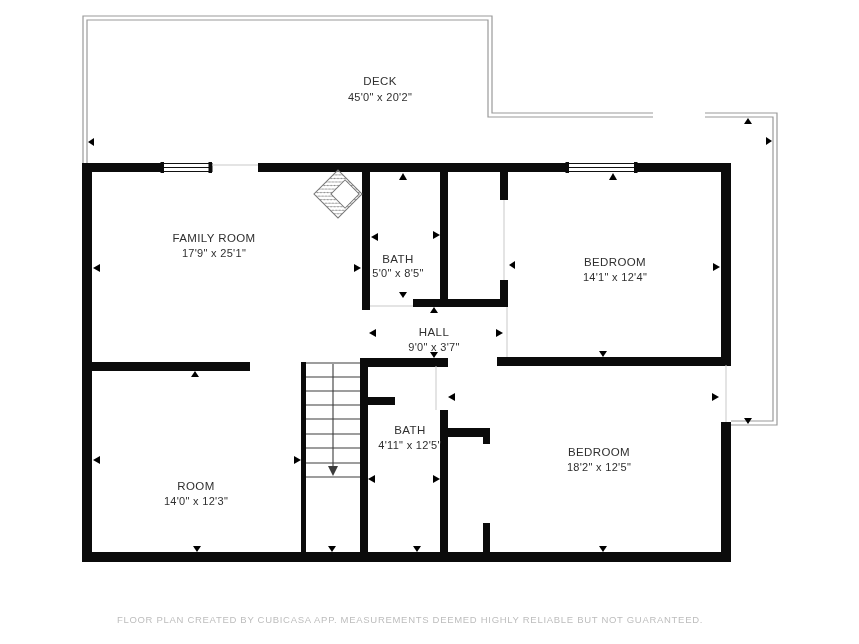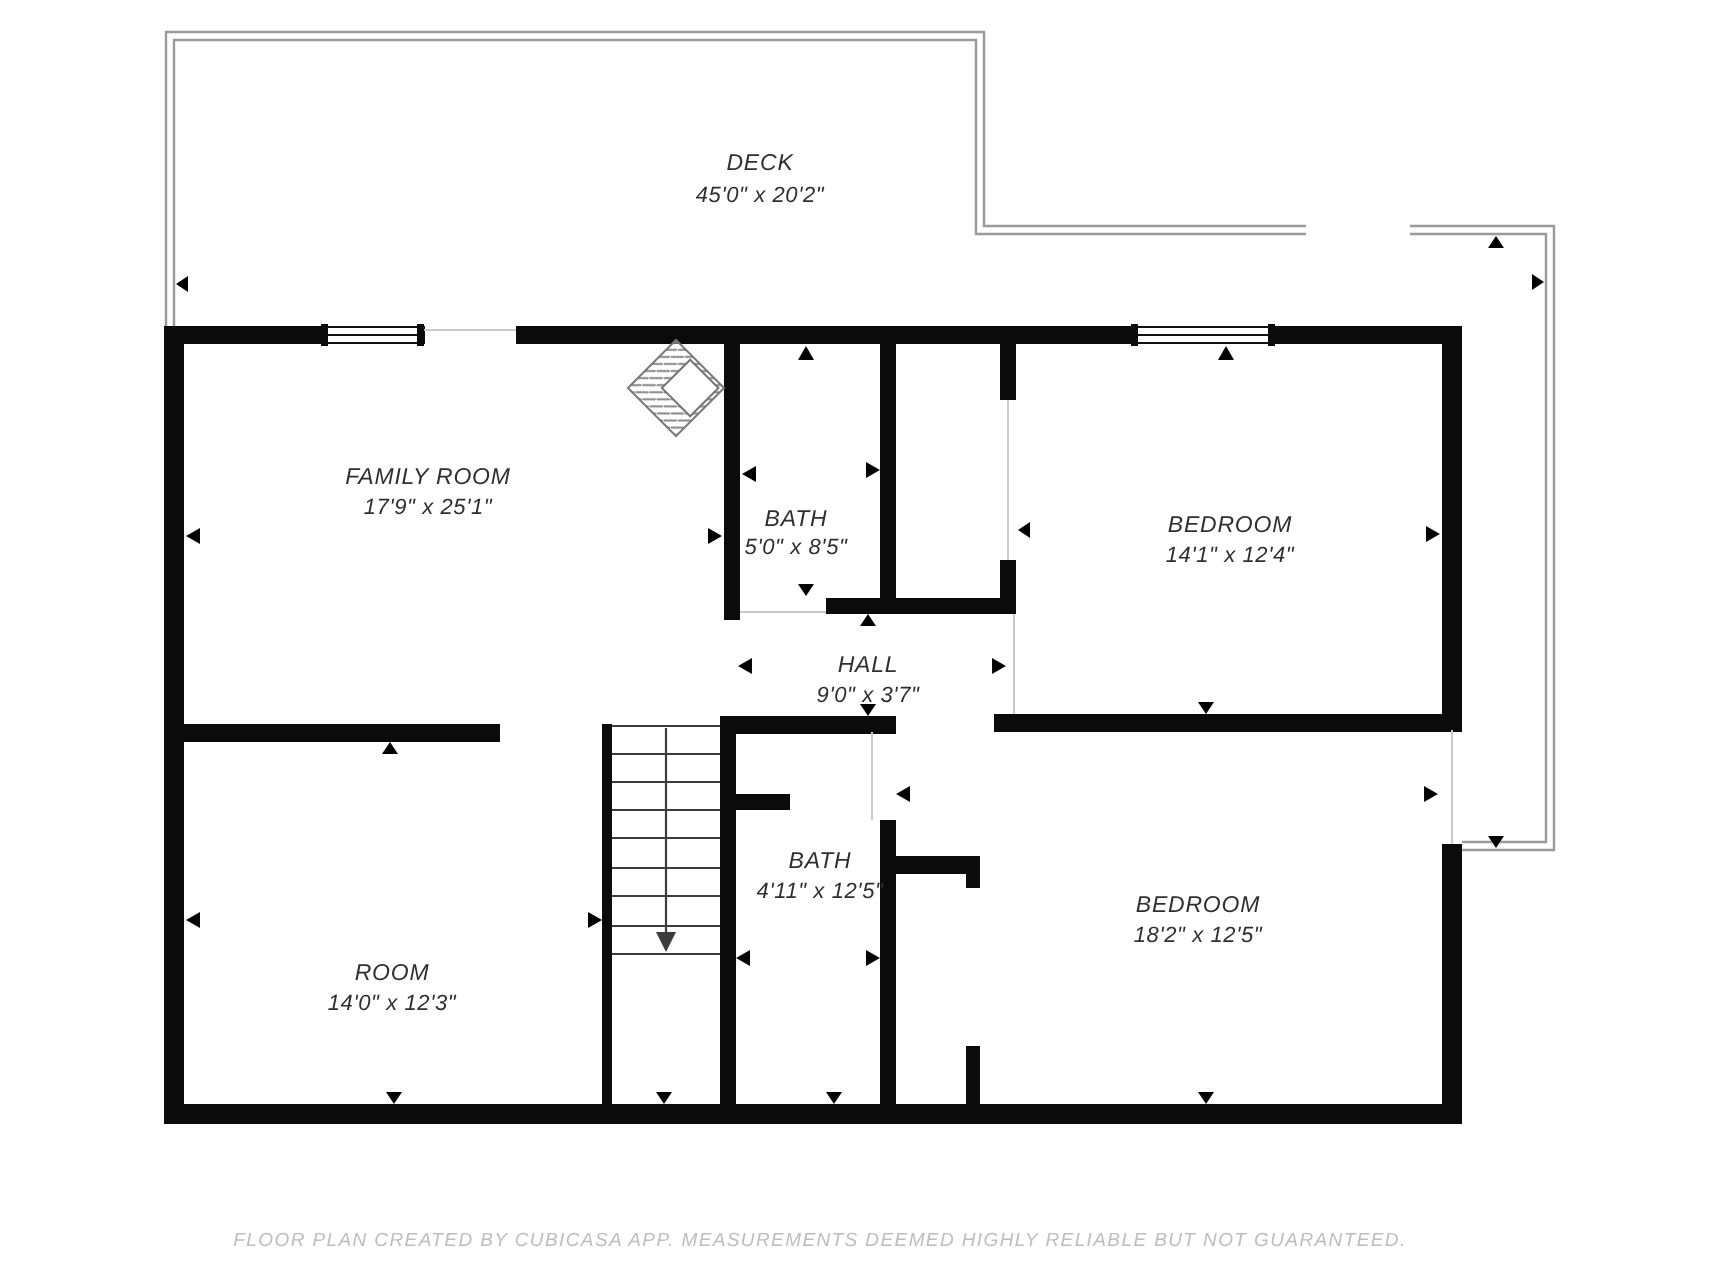--- a/index.html
+++ b/index.html
@@ -1,17 +1,17 @@
 <!DOCTYPE html>
 <html><head>
 <meta charset="utf-8">
 <style>
   html,body{margin:0;padding:0;background:#ffffff;}
   .stage{position:relative;width:859px;height:644px;background:#ffffff;overflow:hidden;
-         font-family:"Liberation Sans", sans-serif;font-style:italic;}
+         font-family:"Liberation Sans", sans-serif;}
   svg{display:block;}
   .wall{fill:#0b0b0b;}
   .deck path{fill:none;stroke:#9a9a9a;stroke-width:1.2;}
   .win-frame{fill:#ffffff;stroke:#111111;stroke-width:1;}
   .win-mid{stroke:#111111;stroke-width:1;}
   .win-cap{fill:#0b0b0b;}
   .stair-line{stroke:#3c3c3c;stroke-width:1.1;fill:none;}
   .stair-rail{stroke:#3c3c3c;stroke-width:1.1;fill:none;}
   .stair-arrow{fill:#3c3c3c;}
   .door-line{stroke:#c9c9c9;stroke-width:1;fill:none;}

